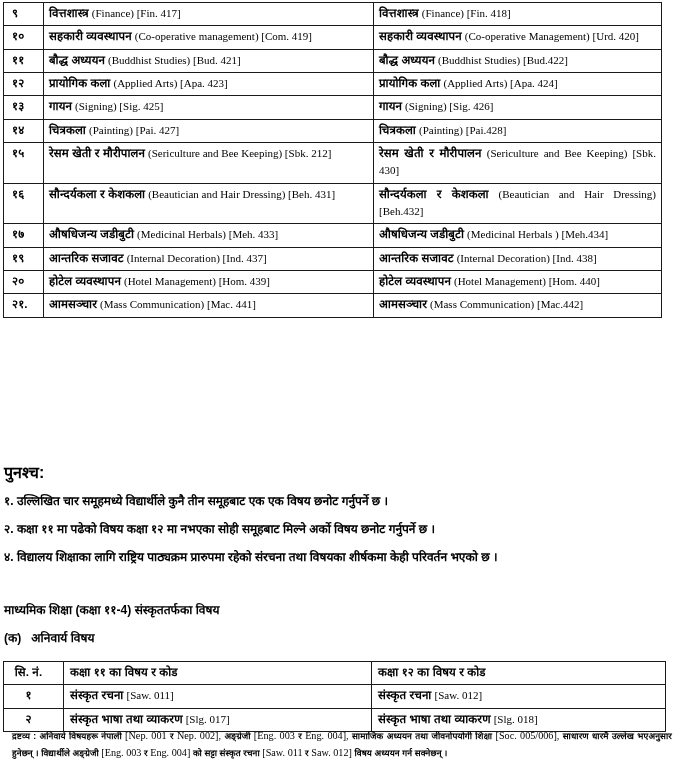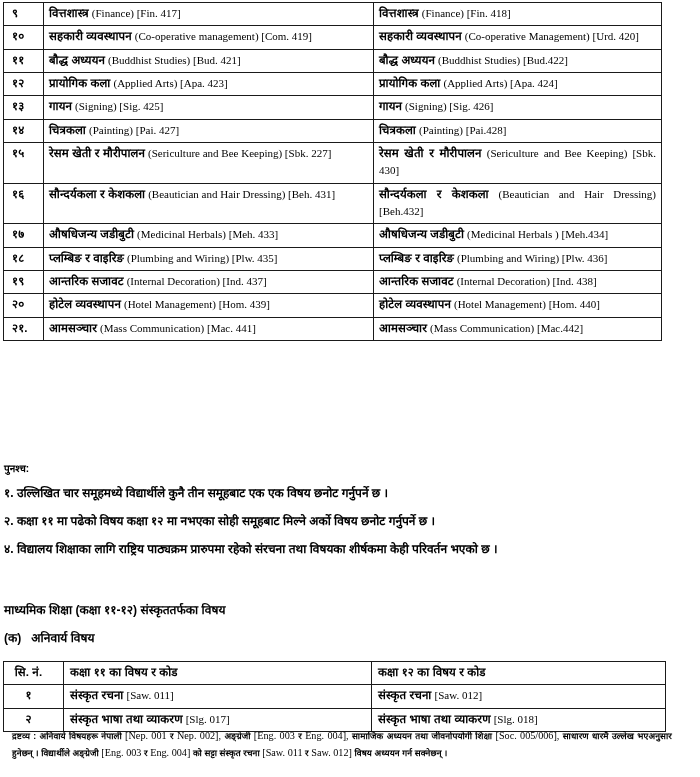--- a/index.html
+++ b/index.html
@@ -92,21 +92,21 @@
   
   #notes-block {
     position: absolute;
     left: 4px;
     top: 461px;
     width: 670px;
   }
   .notes-heading {
     font-family: "Liberation Sans", "DejaVu Sans", sans-serif;
     font-weight: bold;
-    font-size: 10px;
+    font-size: 16px;
     margin: 0 0 9px 0;
   }
   .note-item {
     font-family: "Liberation Sans", "DejaVu Sans", sans-serif;
     font-weight: bold;
     font-size: 12px;
     line-height: 1.5;
     margin: 0 0 10px 0;
     padding-left: 16px;
     text-indent: -16px;
@@ -242,21 +242,21 @@
           <span class="dev">चित्रकला</span>
           <span class="lat">(Painting) [Pai.428]</span>
         </td>
       </tr>
       <tr>
         <td class="sn">
           <span class="dev">१५</span>
         </td>
         <td class="subject">
           <span class="dev">रेसम खेती र मौरीपालन</span>
-          <span class="lat">(Sericulture and Bee Keeping) [Sbk. 227]</span>
+          <span class="lat">(Sericulture and Bee Keeping) [Sbk. 212]</span>
         </td>
         <td class="subject">
           <span class="dev">रेसम खेती र मौरीपालन</span>
           <span class="lat">(Sericulture and Bee Keeping) [Sbk. 430]</span>
         </td>
       </tr>
       <tr>
         <td class="sn">
           <span class="dev">१६</span>
         </td>
@@ -273,33 +273,20 @@
         <td class="sn">
           <span class="dev">१७</span>
         </td>
         <td class="subject">
           <span class="dev">औषधिजन्य जडीबुटी</span>
           <span class="lat">(Medicinal Herbals) [Meh. 433]</span>
         </td>
         <td class="subject">
           <span class="dev">औषधिजन्य जडीबुटी</span>
           <span class="lat">(Medicinal Herbals ) [Meh.434]</span>
-        </td>
-      </tr>
-      <tr>
-        <td class="sn">
-          <span class="dev">१८</span>
-        </td>
-        <td class="subject">
-          <span class="dev">प्लम्बिङ र वाइरिङ</span>
-          <span class="lat">(Plumbing and Wiring) [Plw. 435]</span>
-        </td>
-        <td class="subject">
-          <span class="dev">प्लम्बिङ र वाइरिङ</span>
-          <span class="lat">(Plumbing and Wiring) [Plw. 436]</span>
         </td>
       </tr>
       <tr>
         <td class="sn">
           <span class="dev">१९</span>
         </td>
         <td class="subject">
           <span class="dev">आन्तरिक सजावट</span>
           <span class="lat">(Internal Decoration) [Ind. 437]</span>
         </td>
@@ -337,21 +324,21 @@
     </tbody>
   </table>
 
   <div id="notes-block">
     <div class="notes-heading">पुनश्च:</div>
     <p class="note-item">१. उल्लिखित चार समूहमध्ये विद्यार्थीले कुनै तीन समूहबाट एक एक विषय छनोट गर्नुपर्ने छ ।</p>
     <p class="note-item">२. कक्षा ११ मा पढेको विषय कक्षा १२ मा नभएका सोही समूहबाट मिल्ने अर्को विषय छनोट गर्नुपर्ने छ ।</p>
     <p class="note-item justified">४. विद्यालय शिक्षाका लागि राष्ट्रिय पाठ्यक्रम प्रारुपमा रहेको संरचना तथा विषयका शीर्षकमा केही परिवर्तन भएको छ ।</p>
   </div>
 
-  <div id="section-heading">माध्यमिक शिक्षा (कक्षा ११-१२) संस्कृततर्फका विषय</div>
+  <div id="section-heading">माध्यमिक शिक्षा (कक्षा ११-4) संस्कृततर्फका विषय</div>
 
   <div id="subsection-heading">
     <span class="sub-label">(क)</span><span>अनिवार्य विषय</span>
   </div>
 
   <table id="sanskrit-table" class="doc-table">
     <colgroup>
       <col class="c-sn">
         <col class="c-g11">
         <col class="c-g12">

